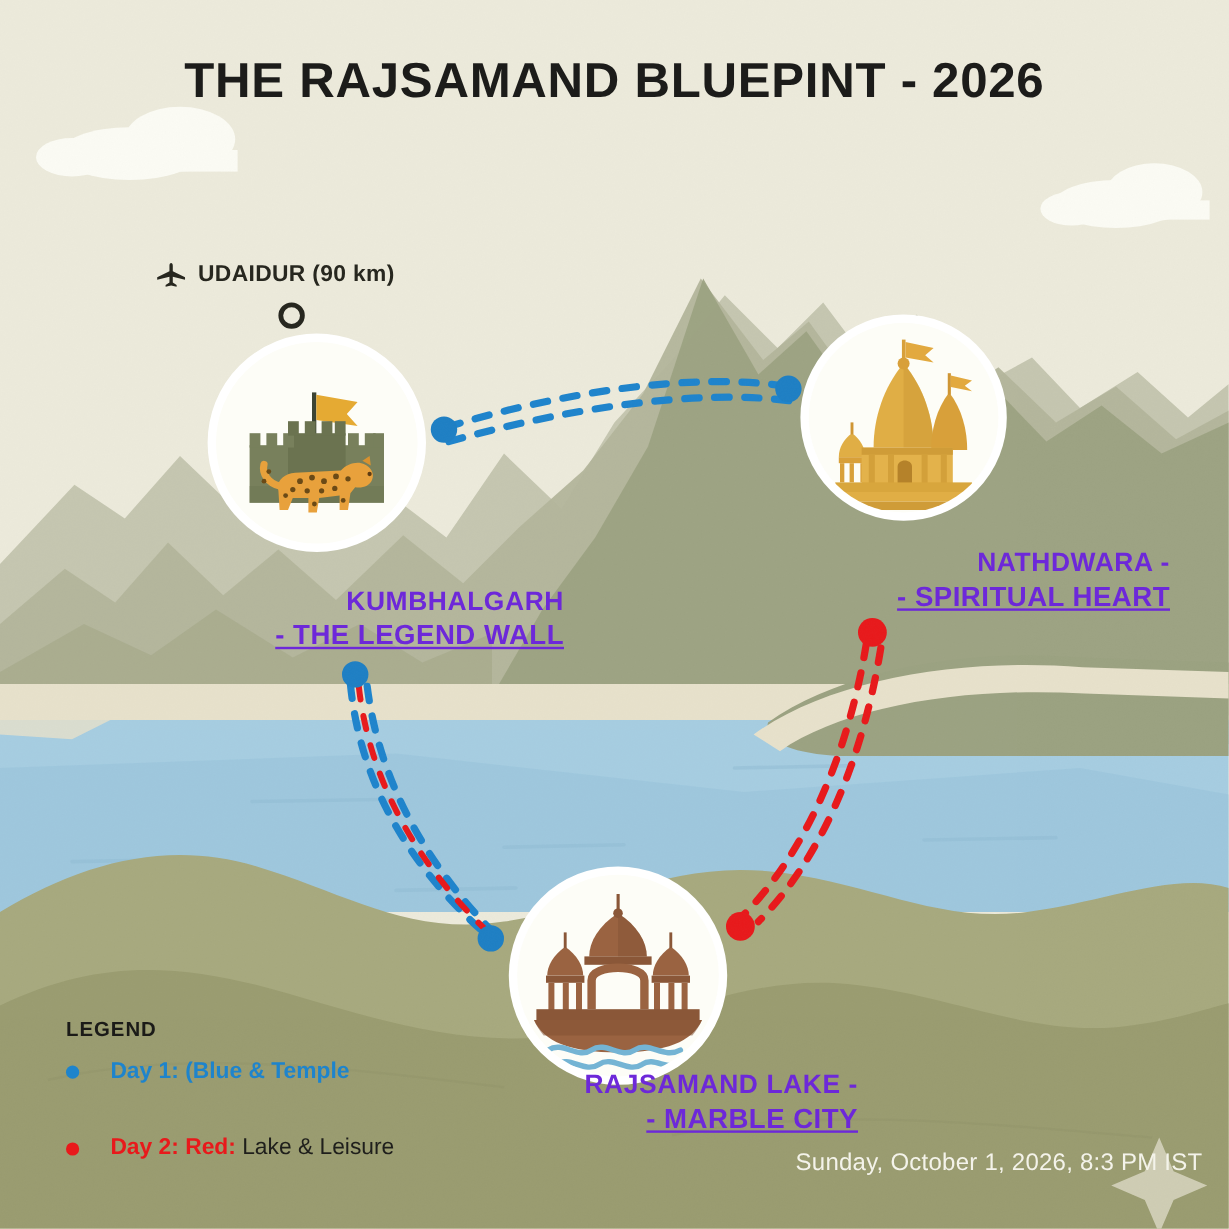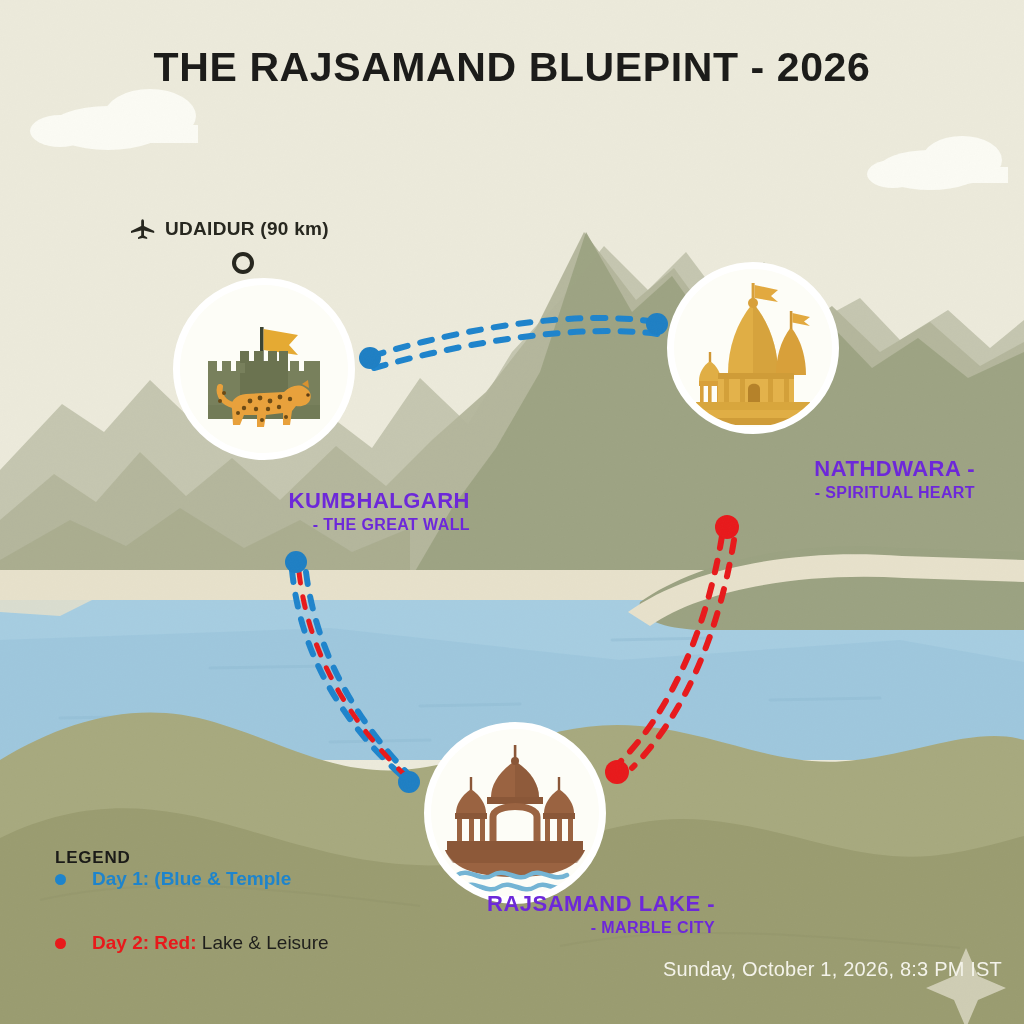--- a/index.html
+++ b/index.html
@@ -83,37 +83,38 @@
 
   
   .caption {
     position: absolute;
     text-align: right;
     color: #6d28d9;
     line-height: 1.28;
     white-space: nowrap;
   }
   .caption .line1 { font-size: 22px; font-weight: 700; letter-spacing: 0.5px; }
-  .caption .line2 { font-size: 16px; font-weight: 700; letter-spacing: 0.4px; }
+  .caption .line2 { font-size: 23px; font-weight: 700; letter-spacing: 0.4px; text-decoration: underline; }
   #cap-kumbhalgarh { left: 70px; top: 487px; width: 400px; }
   #cap-nathdwara   { left: 575px; top: 455px; width: 400px; }
   #cap-lake        { left: 315px; top: 890px; width: 400px; }
 
   
   .legend {
     position: absolute;
     left: 55px;
     top: 848px;
     width: 380px;
   }
   .legend-title {
     font-size: 17px;
     font-weight: 700;
     letter-spacing: 0.8px;
     color: #1b1b18;
+    margin-bottom: 14px;
   }
   .legend-row {
     display: flex;
     align-items: center;
     gap: 26px;
     margin-bottom: 42px;
     font-size: 19px;
     white-space: nowrap;
   }
   .legend-bullet {
@@ -329,21 +330,21 @@
           <circle cx="82" cy="135" r="2.0"></circle>
             <circle cx="106" cy="132" r="2.0"></circle>
           <circle cx="44" cy="108" r="2.0"></circle>
             <circle cx="40" cy="116" r="2.0"></circle>
         </g>
       </g>
     </svg>
   </div>
   <div class="caption" id="cap-kumbhalgarh">
     <div class="line1">KUMBHALGARH</div>
-    <div class="line2">- THE GREAT WALL</div>
+    <div class="line2">- THE LEGEND WALL</div>
   </div>
 
   <div class="poi" id="poi-nathdwara">
     <svg width="158" height="158" viewBox="0 0 158 158">
 
       <path fill="#e0ae45" d="M79,34 C96,54 104,80 104,104 L54,104 C54,80 62,54 79,34 Z"></path>
       <path fill="#c99633" d="M79,34 C96,54 104,80 104,104 L79,104 Z" opacity="0.45"></path>
 
       <rect x="77.6" y="14" width="3" height="22" fill="#d8a03a"></rect>
       <circle cx="79" cy="34" r="5" fill="#d8a03a"></circle>

